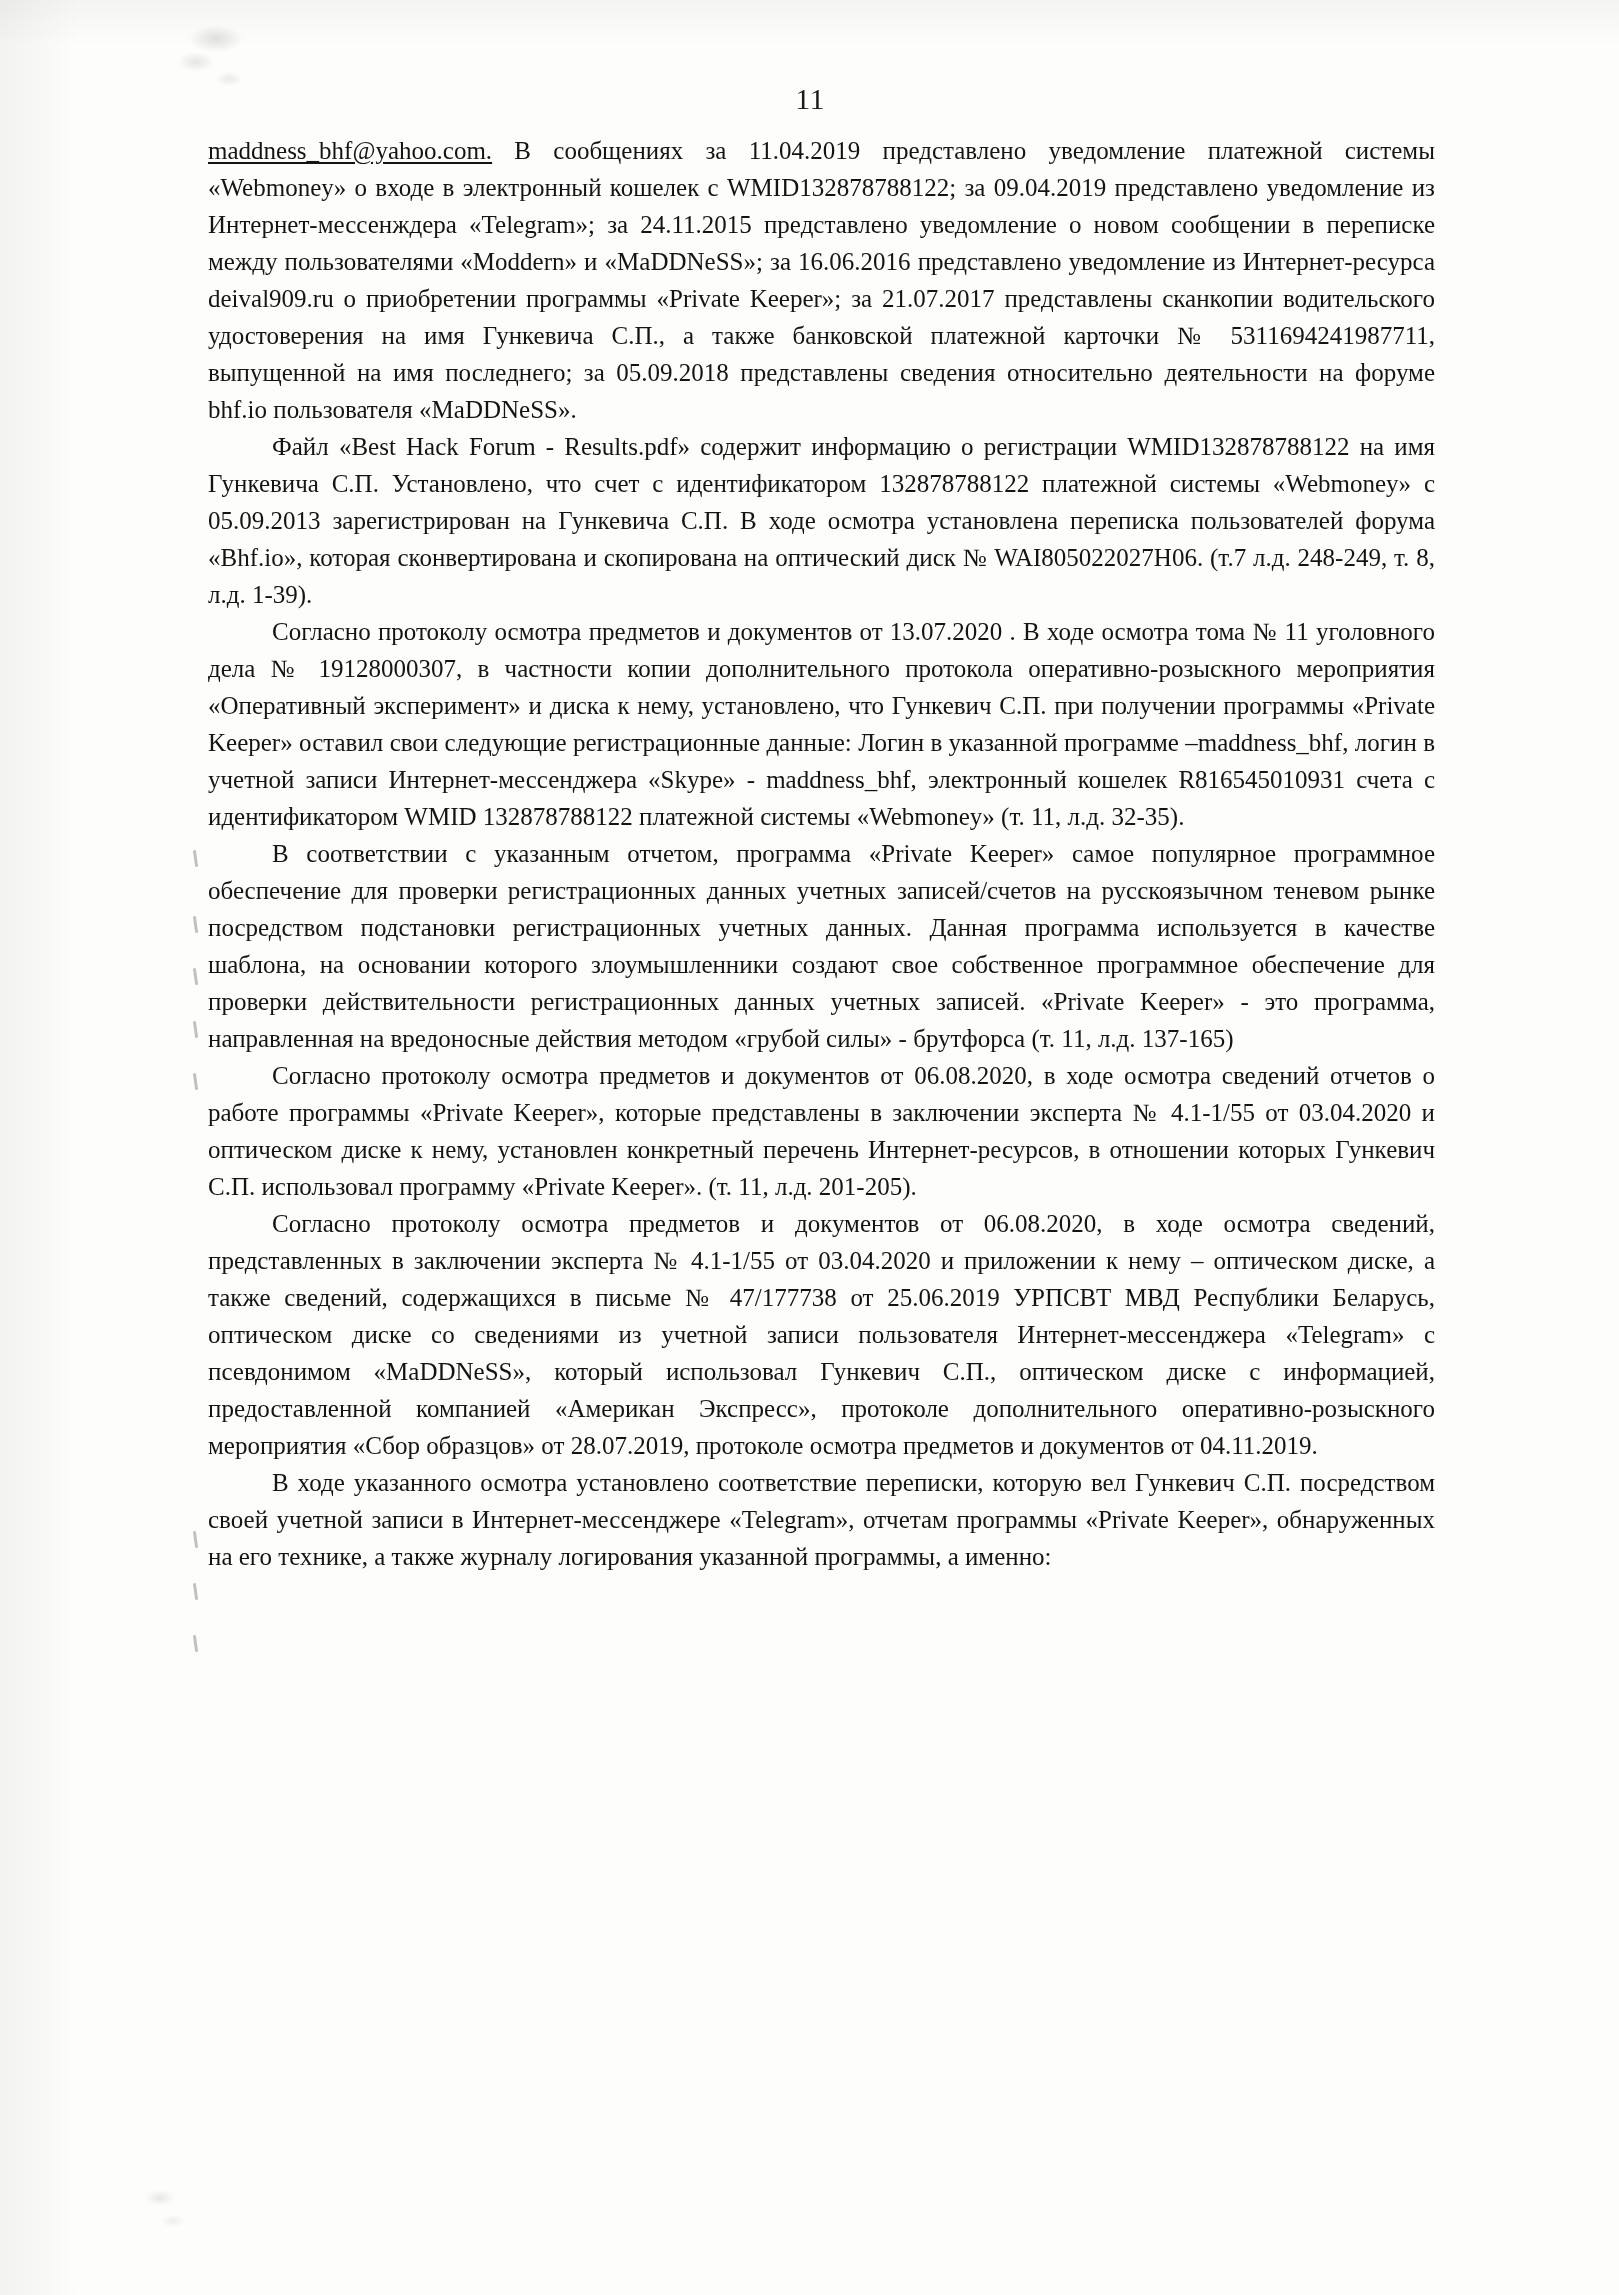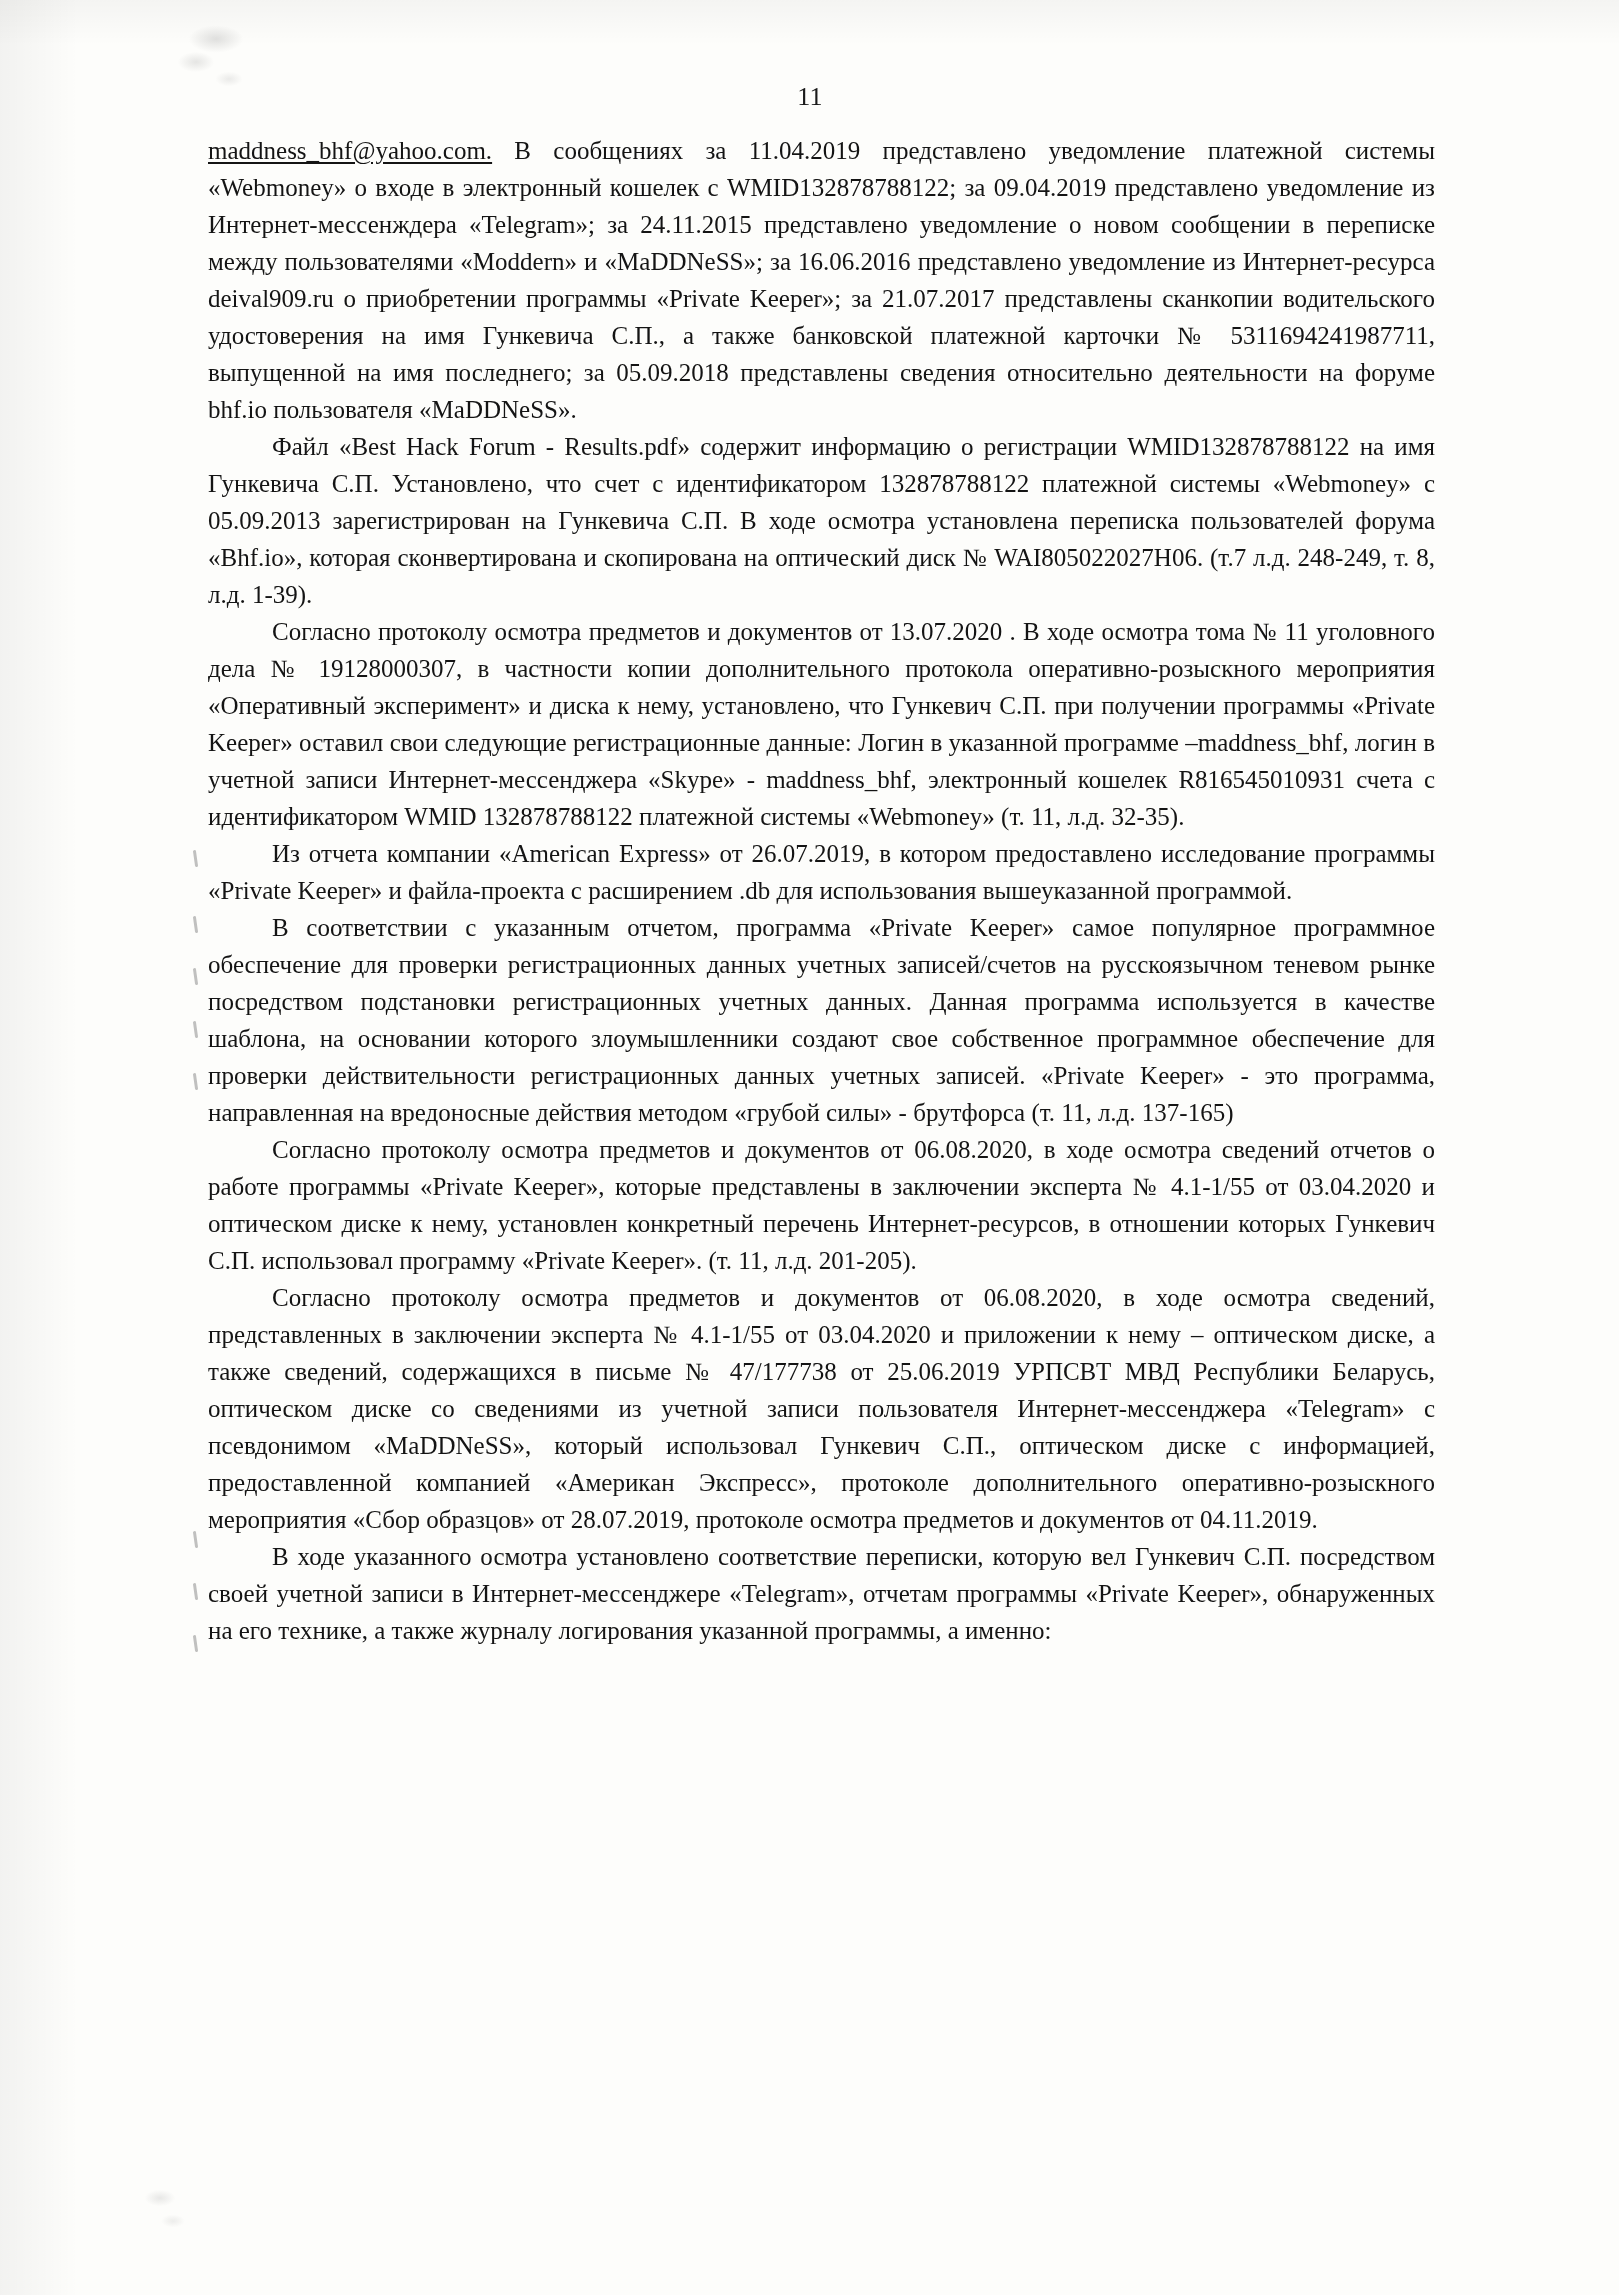--- a/index.html
+++ b/index.html
@@ -42,21 +42,21 @@
     height: 46px;
     background: linear-gradient(to bottom, rgba(0,0,0,0.035), rgba(0,0,0,0));
     pointer-events: none;
   }
   .page-number {
     position: absolute;
     top: 82px;
     left: 0;
     width: 100%;
     text-align: center;
-    font-size: 26px;
+    font-size: 30px;
     color: #1a1a1a;
     letter-spacing: 0.3px;
   }
   .content {
     position: absolute;
     top: 132px;
     left: 208px;
     width: 1227px;
   }
   p.para {
@@ -112,21 +112,20 @@
     <div class="mk" style="top:1583px;"></div>
     <div class="mk" style="top:1635px;"></div>
   </div>
 
   <div class="page-number">11</div>
 
   <div class="content">
     <p class="para"><span class="u">maddness_bhf@yahoo.com.</span> В сообщениях за 11.04.2019 представлено уведомление платежной системы «Webmoney» о входе в электронный кошелек с WMID132878788122; за 09.04.2019 представлено уведомление из Интернет-мессенждера «Telegram»; за 24.11.2015 представлено уведомление о новом сообщении в переписке между пользователями «Moddern» и «MaDDNeSS»; за 16.06.2016 представлено уведомление из Интернет-ресурса deival909.ru о приобретении программы «Private Keeper»; за 21.07.2017 представлены сканкопии водительского удостоверения на имя Гункевича С.П., а также банковской платежной карточки № 5311694241987711, выпущенной на имя последнего; за 05.09.2018 представлены сведения относительно деятельности на форуме bhf.io пользователя «MaDDNeSS».</p>
     <p class="para indent">Файл «Best Hack Forum - Results.pdf» содержит информацию о регистрации WMID132878788122 на имя Гункевича С.П. Установлено, что счет с идентификатором 132878788122 платежной системы «Webmoney» с 05.09.2013 зарегистрирован на Гункевича С.П. В ходе осмотра установлена переписка пользователей форума «Bhf.io», которая сконвертирована и скопирована на оптический диск № WAI805022027H06. (т.7 л.д. 248-249, т. 8, л.д. 1-39).</p>
     <p class="para indent">Согласно протоколу осмотра предметов и документов от 13.07.2020 . В ходе осмотра тома № 11 уголовного дела № 19128000307, в частности копии дополнительного протокола оперативно-розыскного мероприятия «Оперативный эксперимент» и диска к нему, установлено, что Гункевич С.П. при получении программы «Private Keeper» оставил свои следующие регистрационные данные: Логин в указанной программе –maddness_bhf, логин в учетной записи Интернет-мессенджера «Skype» - maddness_bhf, электронный кошелек R816545010931 счета с идентификатором WMID 132878788122 платежной системы «Webmoney» (т. 11, л.д. 32-35).</p>
-    <p class="para indent">Из отчета компании «American Express» от 26.07.2019, в котором предоставлено исследование программы «Private Keeper» и файла-проекта с расширением .db для использования вышеуказанной программой.</p>
     <p class="para indent">В соответствии с указанным отчетом, программа «Private Keeper» самое популярное программное обеспечение для проверки регистрационных данных учетных записей/счетов на русскоязычном теневом рынке посредством подстановки регистрационных учетных данных. Данная программа используется в качестве шаблона, на основании которого злоумышленники создают свое собственное программное обеспечение для проверки действительности регистрационных данных учетных записей. «Private Keeper» - это программа, направленная на вредоносные действия методом «грубой силы» - брутфорса (т. 11, л.д. 137-165)</p>
     <p class="para indent">Согласно протоколу осмотра предметов и документов от 06.08.2020, в ходе осмотра сведений отчетов о работе программы «Private Keeper», которые представлены в заключении эксперта № 4.1-1/55 от 03.04.2020 и оптическом диске к нему, установлен конкретный перечень Интернет-ресурсов, в отношении которых Гункевич С.П. использовал программу «Private Keeper». (т. 11, л.д. 201-205).</p>
     <p class="para indent">Согласно протоколу осмотра предметов и документов от 06.08.2020, в ходе осмотра сведений, представленных в заключении эксперта № 4.1-1/55 от 03.04.2020 и приложении к нему – оптическом диске, а также сведений, содержащихся в письме № 47/177738 от 25.06.2019 УРПСВТ МВД Республики Беларусь, оптическом диске со сведениями из учетной записи пользователя Интернет-мессенджера «Telegram» с псевдонимом «MaDDNeSS», который использовал Гункевич С.П., оптическом диске с информацией, предоставленной компанией «Американ Экспресс», протоколе дополнительного оперативно-розыскного мероприятия «Сбор образцов» от 28.07.2019, протоколе осмотра предметов и документов от 04.11.2019.</p>
     <p class="para indent">В ходе указанного осмотра установлено соответствие переписки, которую вел Гункевич С.П. посредством своей учетной записи в Интернет-мессенджере «Telegram», отчетам программы «Private Keeper», обнаруженных на его технике, а также журналу логирования указанной программы, а именно:</p>
   </div>
 
 </div>
 
 
 </body></html>

